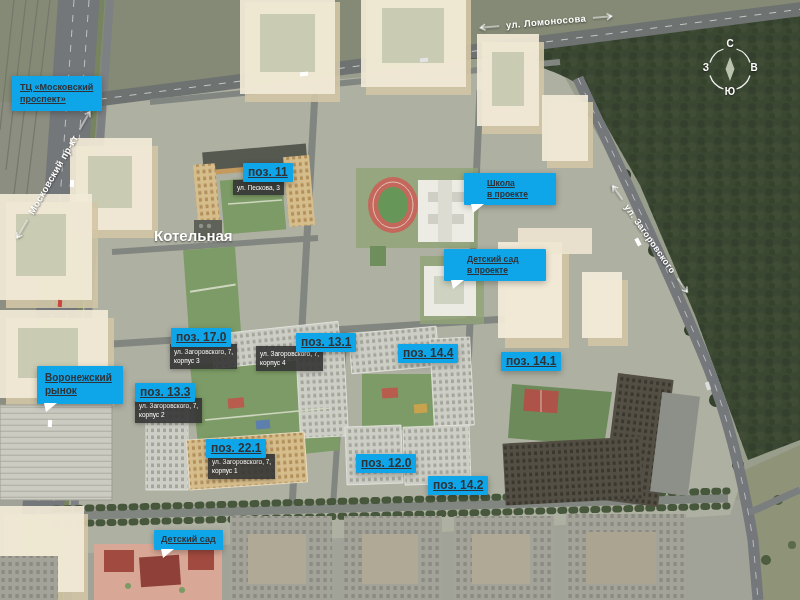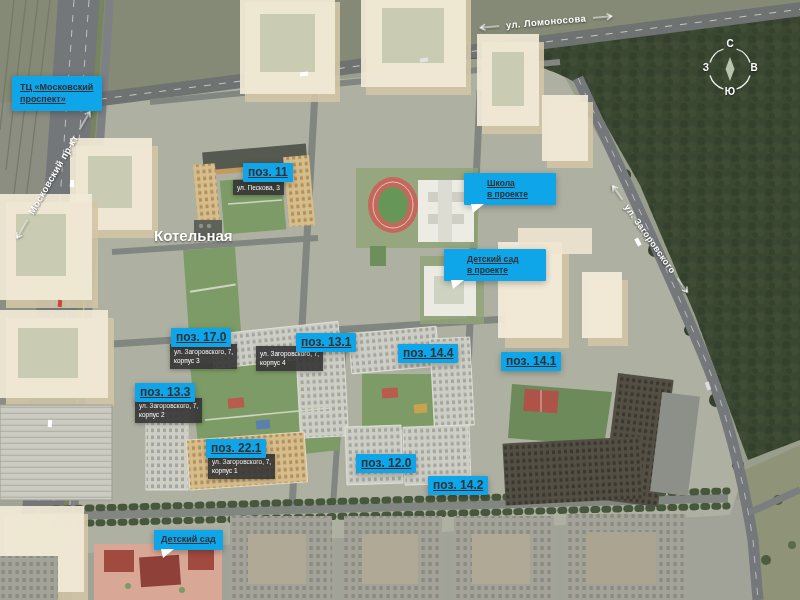--- a/index.html
+++ b/index.html
@@ -296,20 +296,22 @@
 
   <div class="lbl tc" style="left:12px;top:76px;" data-interactable="true">ТЦ «Московский
 проспект»</div>
 
   <div class="lbl mid callout" style="left:464px;top:173px;width:46px;" data-interactable="true">Школа
 в проекте</div>
 
   <div class="lbl mid callout" style="left:444px;top:249px;width:56px;" data-interactable="true">Детский сад
 в проекте</div>
 
+  <div class="lbl big callout" style="left:37px;top:366px;width:70px;" data-interactable="true">Воронежский
+рынок</div>
 
   <div class="lbl kg callout" style="left:154px;top:530px;" data-interactable="true">Детский сад</div>
 
   <div class="plain" style="left:154px;top:227px;" data-interactable="false">Котельная</div>
 
   <div class="lbl pos" style="left:243px;top:163px;" data-interactable="true">поз. 11</div>
   <div class="addr" style="left:233px;top:180px;" data-interactable="false">ул. Пескова, 3</div>
 
   <div class="lbl pos" style="left:171px;top:328px;" data-interactable="true">поз. 17.0</div>
   <div class="addr" style="left:170px;top:344px;" data-interactable="false">ул. Загоровского, 7,

